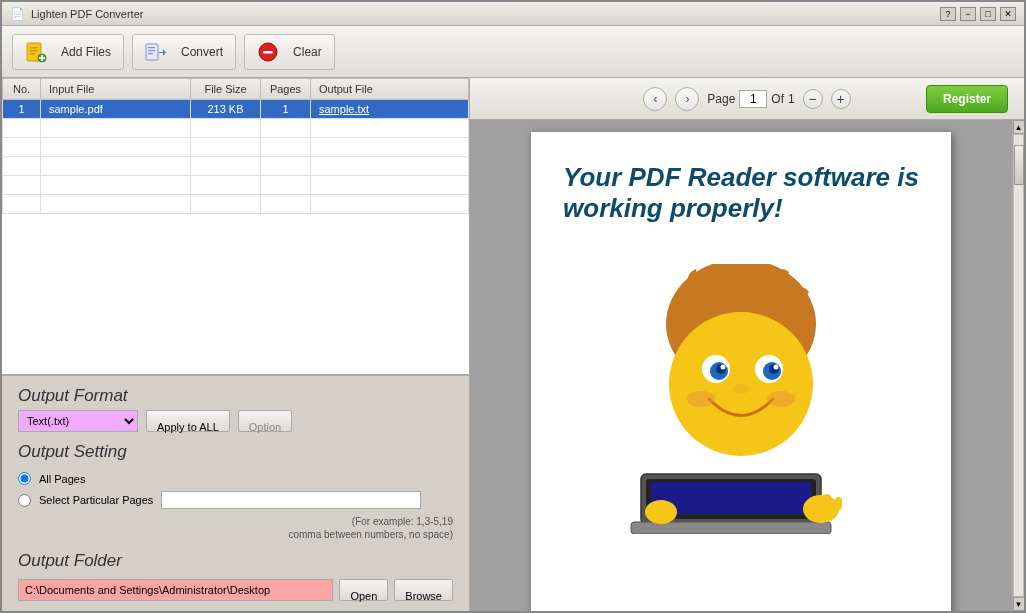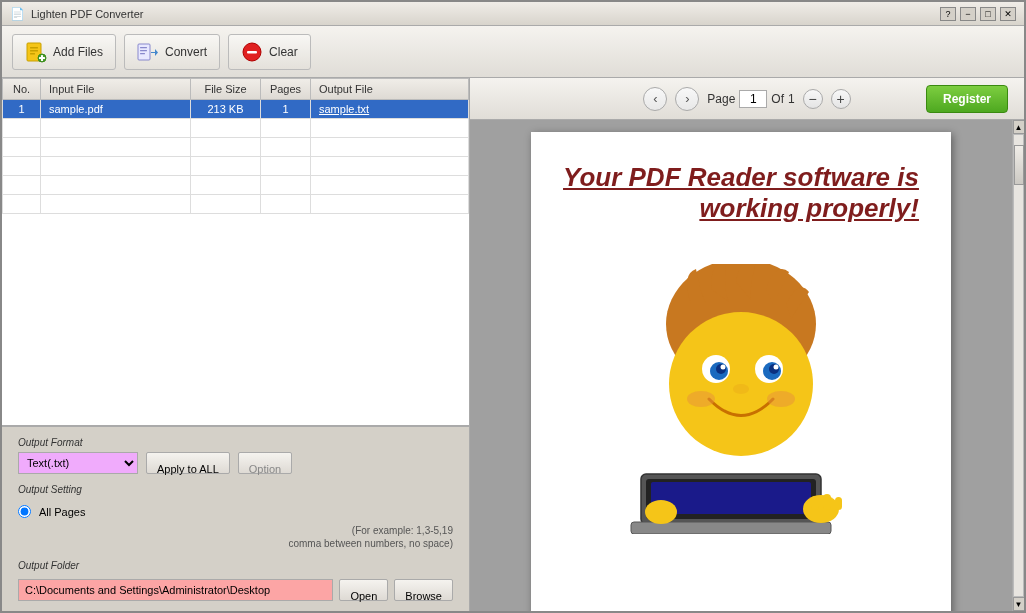--- a/index.html
+++ b/index.html
@@ -40,21 +40,21 @@
       display: flex;
       align-items: center;
       gap: 8px;
       border-bottom: 1px solid #aaa;
       height: 52px;
     }
 
     .tool-btn {
       display: flex;
       align-items: center;
-      gap: 6px;
+      gap: 14px;
       padding: 4px 12px;
       background: linear-gradient(to bottom, #f8f7f4, #e4e1db);
       border: 1px solid #bbb;
       border-radius: 3px;
       cursor: pointer;
       font-size: 12px;
       color: #333;
       height: 36px;
     }
 
@@ -119,21 +119,21 @@
     td a { color: #00f; text-decoration: underline; }
 
     .bottom-panel {
       padding: 10px 16px;
       display: flex;
       flex-direction: column;
       gap: 10px;
     }
 
     .section-label {
-      font-size: 10px;
+      font-size: 17px;
       color: #333;
       margin-bottom: 4px;
       font-style: italic;
     }
 
     .output-format-row {
       display: flex;
       align-items: center;
       gap: 8px;
     }
@@ -298,26 +298,25 @@
       display: flex;
       flex-direction: column;
       align-items: center;
       padding: 30px 20px;
       position: relative;
     }
 
     .pdf-text-heading {
       font-size: 26px;
       font-weight: bold;
-      color: #7f1d1d;
-      text-align: right;
+      color: #0c4a6e;
+      text-align: left;
       line-height: 1.2;
       margin-bottom: 30px;
       font-style: italic;
-      text-decoration: underline;
     }
 
     .smiley-container {
       width: 260px;
       height: 270px;
       position: relative;
       margin-top: 10px;
     }
 
     
@@ -493,20 +492,25 @@
             <button class="option-btn">Option</button>
           </div>
         </div>
 
         <div class="output-setting">
           <div class="section-label">Output Setting</div>
           <div class="radio-row">
             <input type="radio" name="pages" checked="" id="allPages" style="">
             <label for="allPages">All Pages</label>
           </div>
+          <div class="radio-row">
+            <input type="radio" name="pages" id="selectPages" style="">
+            <label for="selectPages">Select Particular Pages</label>
+            <input type="text" class="pages-input" value="" style="">
+          </div>
           <div class="example-text">
             <span>(For example: 1,3-5,19</span><br>
             <span>comma between numbers, no space)</span>
           </div>
         </div>
 
         <div class="output-folder">
           <div class="section-label">Output Folder</div>
           <div class="folder-row">
             <input type="text" class="folder-path" value="C:\Documents and Settings\Administrator\Desktop" style="">

